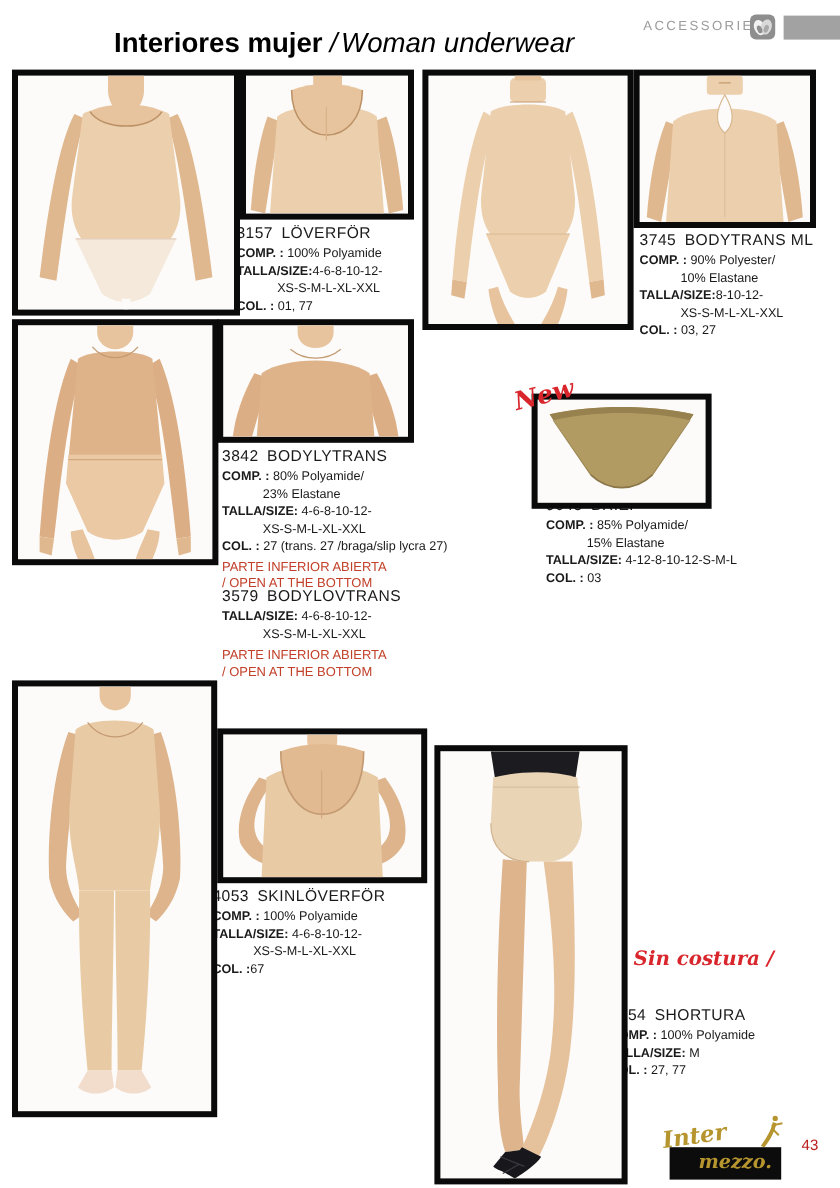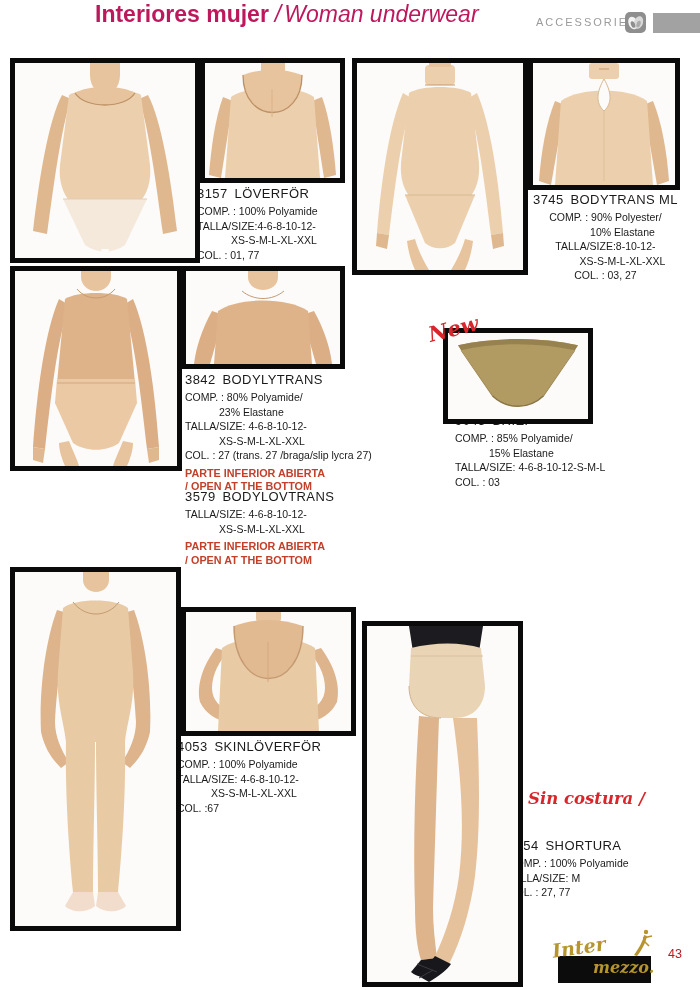--- a/index.html
+++ b/index.html
@@ -1,50 +1,50 @@
 <!DOCTYPE html>
 <html><head>
 <meta charset="utf-8">
 <style>
   html,body{margin:0;padding:0;background:#e8e8e8;}
   .page{position:relative;width:700px;height:990px;background:#ffffff;overflow:hidden;
         font-family:"Liberation Sans", sans-serif;color:#1a1a1a;}
   
-  .hdr-title{position:absolute;left:95px;top:1px;font-size:23px;color:#be185d;white-space:nowrap;}
+  .hdr-title{position:absolute;left:95px;top:22px;font-size:23px;color:#000000;white-space:nowrap;}
   .hdr-title .es{font-weight:bold;}
   .hdr-title .sep{font-style:italic;font-weight:normal;margin:0 3px 0 6px;}
   .hdr-title .en{font-style:italic;font-weight:normal;}
   .hdr-badge{position:absolute;left:536px;top:16px;font-size:11px;letter-spacing:2px;color:#9b9b9b;}
   .hdr-icon{position:absolute;left:625px;top:12px;width:21px;height:21px;border-radius:5px;background:#8e8e8e;}
   .hdr-bar{position:absolute;left:653px;top:13px;width:47px;height:20px;background:#a2a2a2;}
   
   .photo{position:absolute;background:#0a0a0a;padding:5px;box-sizing:border-box;z-index:3;}
   .photo svg{display:block;width:100%;height:100%;background:#fcfbf9;}
   
   .tblock{position:absolute;z-index:1;white-space:nowrap;}
   .pname{font-weight:normal;font-size:13px;letter-spacing:0.4px;margin-bottom:3px;}
   .pname .code{margin-right:7px;}
   .line{font-size:10.5px;line-height:14.5px;}
-  .line b{font-weight:normal;}
+  .line b{font-weight:bold;}
   .ind{padding-left:34px;}
-  .rednote{color:#c2402a;font-weight:bold;font-size:10.8px;line-height:13.5px;}
+  .rednote{color:#c2402a;font-weight:normal;font-size:10.8px;line-height:13.5px;}
   .rednote.first{margin-top:4px;}
   
   .script{position:absolute;font-family:"DejaVu Serif", serif;font-style:italic;font-weight:bold;
           color:#d9262c;z-index:4;white-space:nowrap;}
   .new-flag{left:428px;top:316px;font-size:21px;transform:rotate(-14deg);}
   .seamless{left:528px;top:786px;font-size:16.5px;line-height:25px;font-style:italic;}
   .seamless .l2{padding-left:14px;display:block;}
   
   .logo{position:absolute;left:552px;top:936px;width:110px;height:50px;z-index:5;}
   .logo-box{position:absolute;left:6px;top:20px;width:93px;height:27px;background:#0c0c0c;}
   .logo-inter{position:absolute;left:0px;top:0px;font-family:"DejaVu Serif",serif;font-style:italic;
               font-weight:bold;font-size:19px;color:#b6952f;transform:rotate(-8deg);z-index:2;}
   .logo-mezzo{position:absolute;left:30px;top:22px;font-family:"DejaVu Serif",serif;font-style:italic;
-              font-weight:bold;font-size:16px;color:#b6952f;z-index:2;margin-left:11px;}
+              font-weight:bold;font-size:16px;color:#b6952f;z-index:2;}
   .logo-dancer{position:absolute;left:78px;top:-8px;width:24px;height:28px;}
   .pagenum{position:absolute;left:668px;top:947px;font-size:12.5px;color:#b91c1c;}
 </style>
 </head>
 <body>
 
 <div class="page">
 
   <div class="hdr-title">
     <span class="es">Interiores mujer</span><span class="sep">/</span><span class="en">Woman underwear</span>
@@ -114,21 +114,21 @@
     <svg viewBox="0 0 142 122" preserveAspectRatio="none">
       <path d="M22 38 C13 60 8 90 6 118 L18 122 L32 42 Z" fill="#e0b88f"></path>
       <path d="M120 38 C129 60 134 90 136 118 L124 122 L110 42 Z" fill="#e0b88f"></path>
       <path d="M28 38 C46 24 96 24 114 38 L120 122 L22 122 Z" fill="#ecd0ad"></path>
       <rect x="56" y="0" width="30" height="16" rx="3" fill="#ecd0ad"></rect>
       <path d="M66 6 h10" stroke="#c49a72" stroke-width="1"></path>
       <path d="M71 16 C64 28 62 40 71 48 C80 40 78 28 71 16 Z" fill="#fcfbf9" stroke="#d8b88f" stroke-width="1"></path>
       <path d="M71 48 V118" stroke="#ddc09a" stroke-width="1"></path>
     </svg>
   </div>
-  <div class="tblock" style="left:533px;top:192px;text-align:center;">
+  <div class="tblock" style="left:533px;top:192px;">
     <div class="pname">
       <span class="code">3745</span><span>BODYTRANS ML</span>
     </div>
     <div class="line"><b>COMP. :</b> <span>90% Polyester/</span></div>
     <div class="line ind">10% Elastane</div>
     <div class="line"><b>TALLA/SIZE:</b><span>8-10-12-</span></div>
     <div class="line ind">XS-S-M-L-XL-XXL</div>
     <div class="line"><b>COL. :</b> <span>03, 27</span></div>
   </div>
 
@@ -186,21 +186,21 @@
       <path d="M44 62 C59 76 80 76 95 62" stroke="#8a7648" stroke-width="1.5" fill="none"></path>
       <path d="M13 17 L44 62 M126 17 L95 62" stroke="#9d8852" stroke-width="1" fill="none"></path>
     </svg>
   </div>
   <div class="tblock" style="left:455px;top:413px;">
     <div class="pname">
       <span class="code">9045</span><span>BRIEF</span>
     </div>
     <div class="line"><b>COMP. :</b> <span>85% Polyamide/</span></div>
     <div class="line ind">15% Elastane</div>
-    <div class="line"><b>TALLA/SIZE:</b> <span>4-6-8-10-12-S-M-L</span></div>
+    <div class="line"><b>TALLA/SIZE:</b> <span>4-12-8-10-12-S-M-L</span></div>
     <div class="line"><b>COL. :</b> <span>03</span></div>
   </div>
 
   <div class="photo" style="left:10px;top:567px;width:171px;height:364px;">
     <svg viewBox="0 0 161 354" preserveAspectRatio="none">
       <path d="M42 38 C30 70 24 120 26 160 C30 178 38 188 46 196 L54 190 C46 178 40 164 40 150 C42 112 48 70 56 42 Z" fill="#ddb48c"></path>
       <path d="M119 38 C131 70 137 120 135 160 C131 178 123 188 115 196 L107 190 C115 178 121 164 121 150 C119 112 113 70 105 42 Z" fill="#ddb48c"></path>
       <path d="M68 0 h26 v8 c0 7 -6 12 -13 12 c-7 0 -13 -5 -13 -12 Z" fill="#e7c49e"></path>
       <path d="M48 36 C60 26 101 26 113 36 L118 100 C120 130 112 150 110 170 L51 170 C49 150 41 130 43 100 Z" fill="#e8cba4"></path>
       <path d="M58 30 C70 46 92 46 104 30" stroke="#c49a72" stroke-width="1" fill="none"></path>

